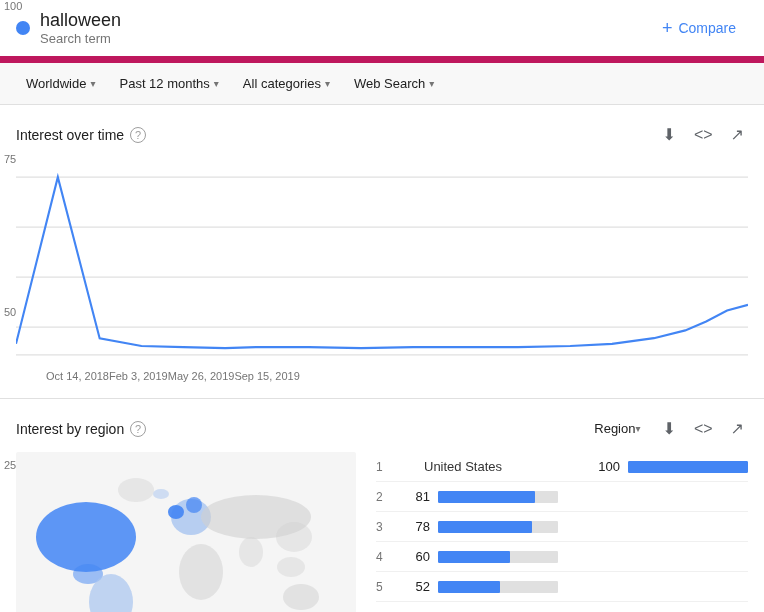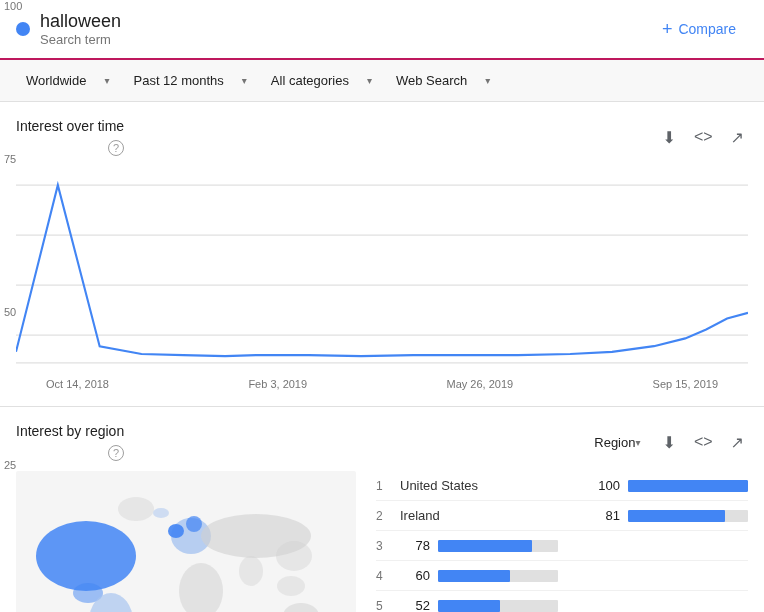--- a/index.html
+++ b/index.html
@@ -3,21 +3,21 @@
   <meta charset="utf-8">
   <style>
     * { box-sizing: border-box; margin: 0; padding: 0; }
     body { font-family: Arial, sans-serif; background: #fff; color: #333; font-size: 13px; width: 764px; }
 
     
     .header {
       display: flex;
       align-items: center;
       padding: 28px 16px;
-      border-bottom: 2px solid #be185d;
+      border-bottom: 7px solid #be185d;
       height: 60px;
     }
     .search-term-block {
       display: flex;
       align-items: center;
       gap: 10px;
       flex: 1;
     }
     .blue-dot {
       width: 14px; height: 14px;
@@ -55,21 +55,21 @@
       display: flex;
       align-items: center;
       gap: 4px;
       padding: 8px 16px;
       border-bottom: 1px solid #e0e0e0;
       background: #f8f8f8;
     }
     .filter-btn {
       display: flex;
       align-items: center;
-      gap: 18px;
+      gap: 4px;
       padding: 5px 10px;
       border: none;
       background: none;
       cursor: pointer;
       font-size: 13px;
       color: #212121;
       border-radius: 2px;
     }
     .chevron { font-size: 10px; color: #757575; }
 
@@ -79,23 +79,22 @@
       border-bottom: 1px solid #e0e0e0;
     }
     .section-header {
       display: flex;
       align-items: center;
       justify-content: space-between;
       margin-bottom: 8px;
     }
     .section-title-group {
       display: flex;
-      align-items: flex-end;
+      align-items: flex-start;
       gap: 6px;
-      flex-direction: column;
     }
     .section-title {
       font-size: 14px;
       color: #212121;
     }
     .help-icon {
       width: 16px; height: 16px;
       border-radius: 50%;
       border: 1px solid #9e9e9e;
       display: flex; align-items: center; justify-content: center;
@@ -133,21 +132,20 @@
       height: 100%;
       display: flex;
       flex-direction: column;
       justify-content: space-between;
       padding: 0 4px;
       font-size: 11px;
       color: #757575;
     }
     .x-axis-labels {
       display: flex;
-      justify-content: space-between;
       padding: 4px 30px 0 30px;
       font-size: 11px;
       color: #757575;
     }
 
     
     .region-content {
       display: flex;
       gap: 20px;
       margin-top: 10px;
@@ -168,20 +166,21 @@
     }
     .region-rank {
       width: 24px;
       color: #757575;
       font-size: 12px;
       flex-shrink: 0;
     }
     .region-name {
       flex: 1;
       font-size: 13px;
+      margin-left: 24px;
     }
     .region-value {
       width: 30px;
       text-align: right;
       font-size: 13px;
       color: #212121;
       margin-right: 8px;
     }
     .region-bar-bg {
       width: 120px;
@@ -383,21 +382,20 @@
     <div class="region-item">
       <span class="region-rank">1</span>
       <span class="region-name">United States</span>
       <span class="region-value">100</span>
       <div class="region-bar-bg">
         <div class="region-bar-fill" style="width:100%"></div>
       </div>
     </div>
         <div class="region-item">
       <span class="region-rank">2</span>
-      <span class="region-name">Ireland</span>
       <span class="region-value">81</span>
       <div class="region-bar-bg">
         <div class="region-bar-fill" style="width:81%"></div>
       </div>
     </div>
         <div class="region-item">
       <span class="region-rank">3</span>
       <span class="region-value">78</span>
       <div class="region-bar-bg">
         <div class="region-bar-fill" style="width:78%"></div>

